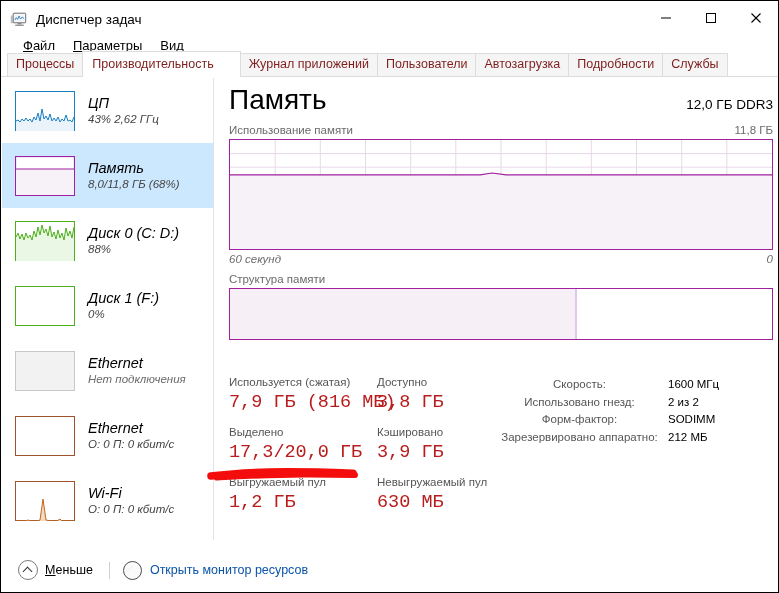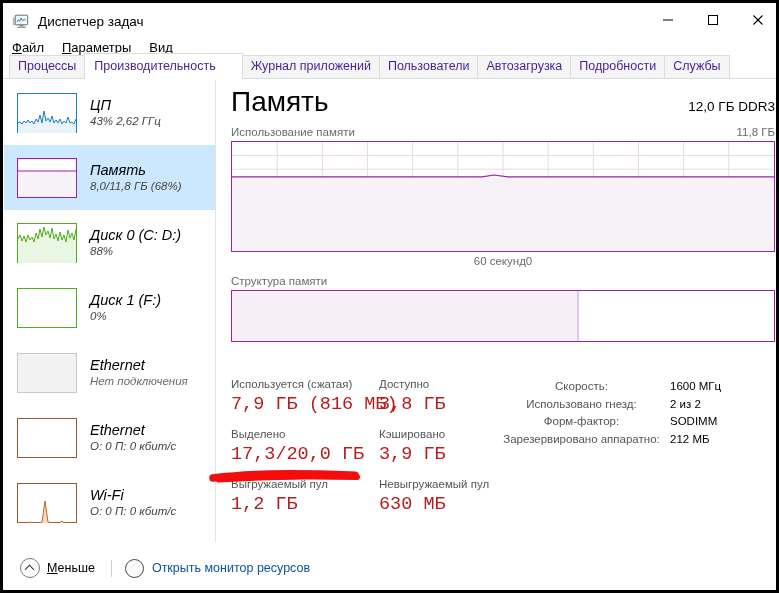--- a/index.html
+++ b/index.html
@@ -9,21 +9,21 @@
   }
   body {
     font-family: "Liberation Sans", sans-serif;
     -webkit-font-smoothing: antialiased;
   }
   #app {
     position: relative;
     width: 779px;
     height: 593px;
     background: #ffffff;
-    border: 3px solid #000000;
+    border: 1px solid #000000;
     box-sizing: border-box;
     overflow: hidden;
   }
 
   
   .titlebar {
     position: absolute;
     left: 0; top: 0;
     width: 777px;
     height: 37px;
@@ -56,21 +56,21 @@
     font-size: 13px;
   }
 
   
   .menubar {
     position: absolute;
     left: 0; top: 33px;
     height: 22px;
     display: flex;
     align-items: center;
-    padding-left: 9px;
+    padding-left: 22px;
   }
   .menu-item {
     font-size: 13px;
     color: #000;
     margin-right: 18px;
     white-space: nowrap;
   }
   .menu-item u { text-decoration: underline; }
 
   
@@ -81,21 +81,21 @@
     height: 23px;
     border-bottom: 1px solid #dcdcdc;
     display: flex;
     align-items: flex-end;
     padding-left: 6px;
     box-sizing: border-box;
     background: #ffffff;
   }
   .tab {
     font-size: 12.5px;
-    color: #4c1d95;
+    color: #7f1d1d;
     padding: 3px 8px 4px 8px;
     border: 1px solid #dcdcdc;
     border-bottom: none;
     background: #f5f5f5;
     margin-right: -1px;
     white-space: nowrap;
     line-height: 15px;
     position: relative;
     top: 0px;
   }
@@ -193,24 +193,25 @@
     height: 111px;
     border: 1px solid #a020a0;
     box-sizing: border-box;
     background: #ffffff;
     overflow: hidden;
   }
   .graph-box svg { display:block; width: 100%; height: 100%; }
 
   .axis-row {
     display: flex;
-    justify-content: center;
+    justify-content: space-between;
     font-size: 11.5px;
     color: #6b6b6b;
     margin-top: 3px;
+    font-style: italic;
   }
 
   .comp-caption {
     font-size: 11.5px;
     color: #6b6b6b;
     margin-top: 8px;
     margin-bottom: 3px;
   }
   .comp-box {
     position: relative;

